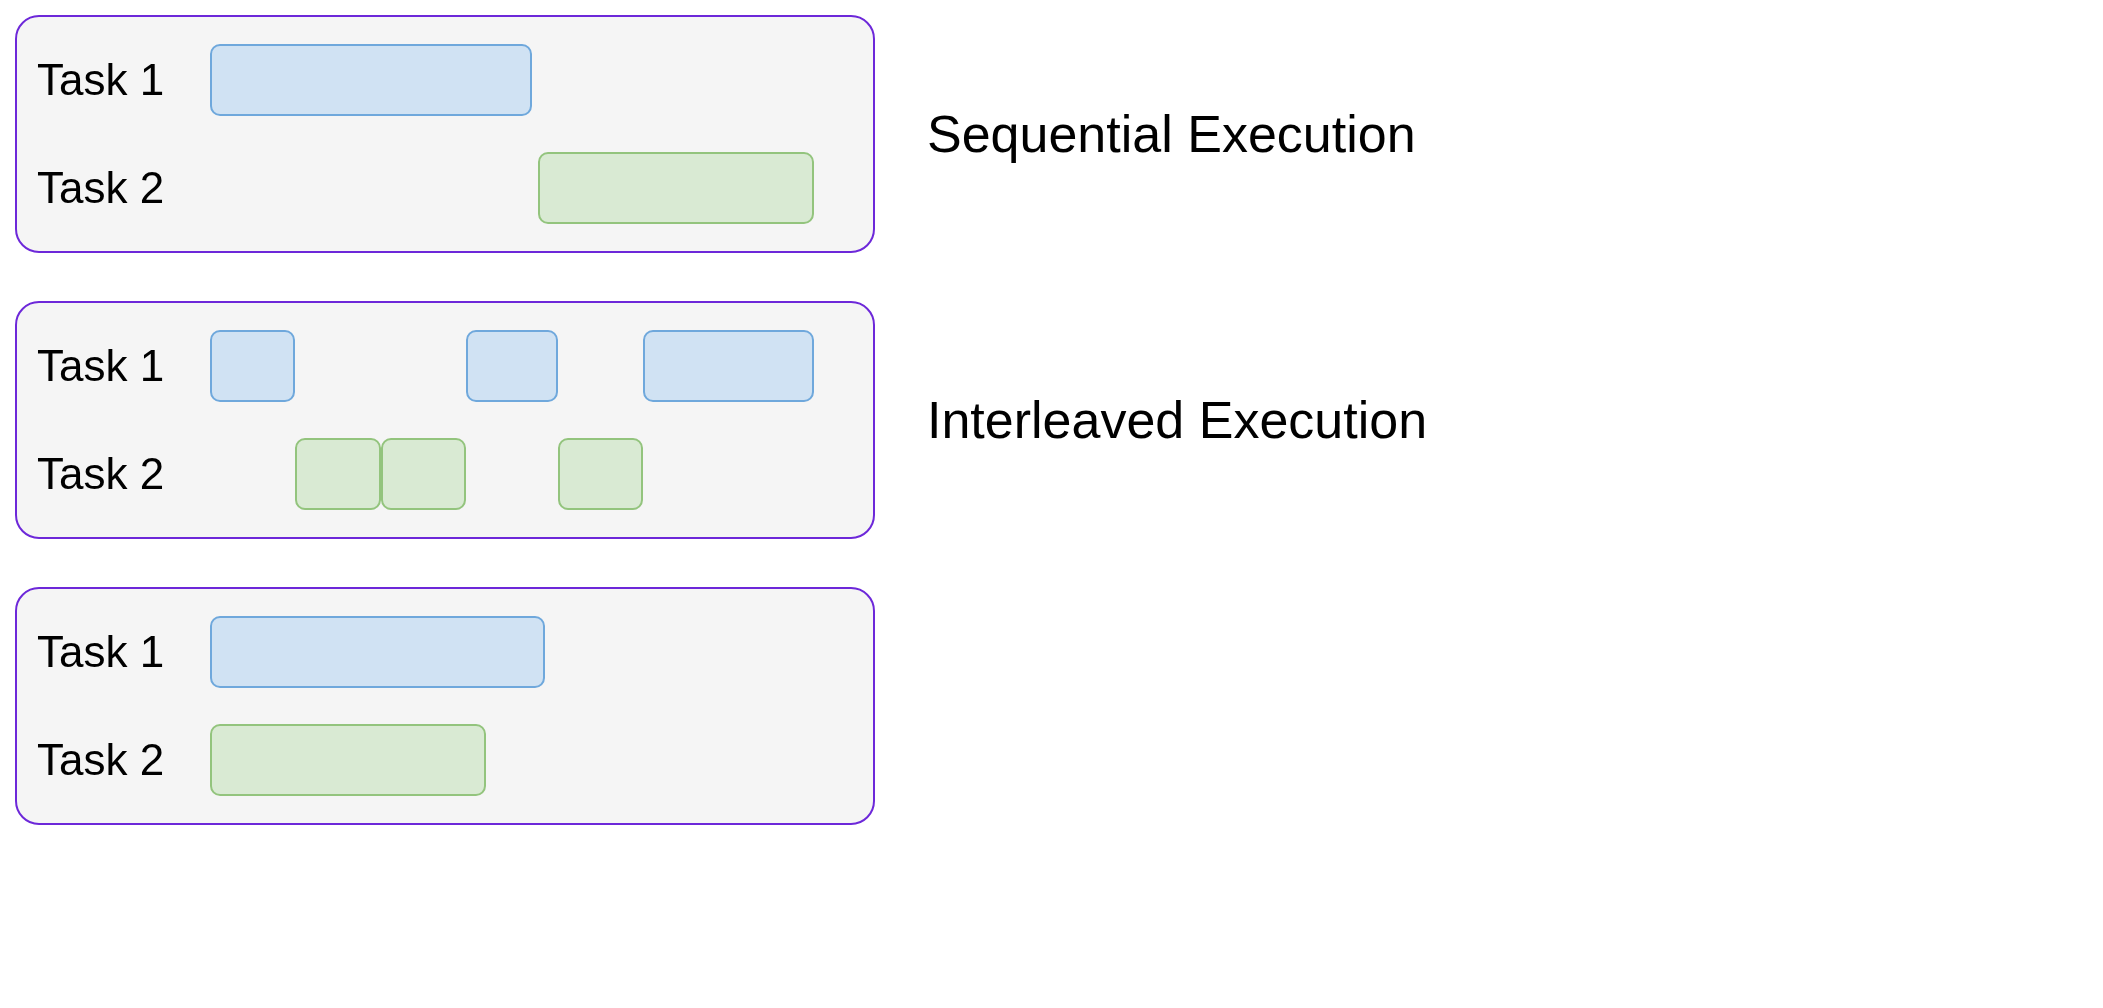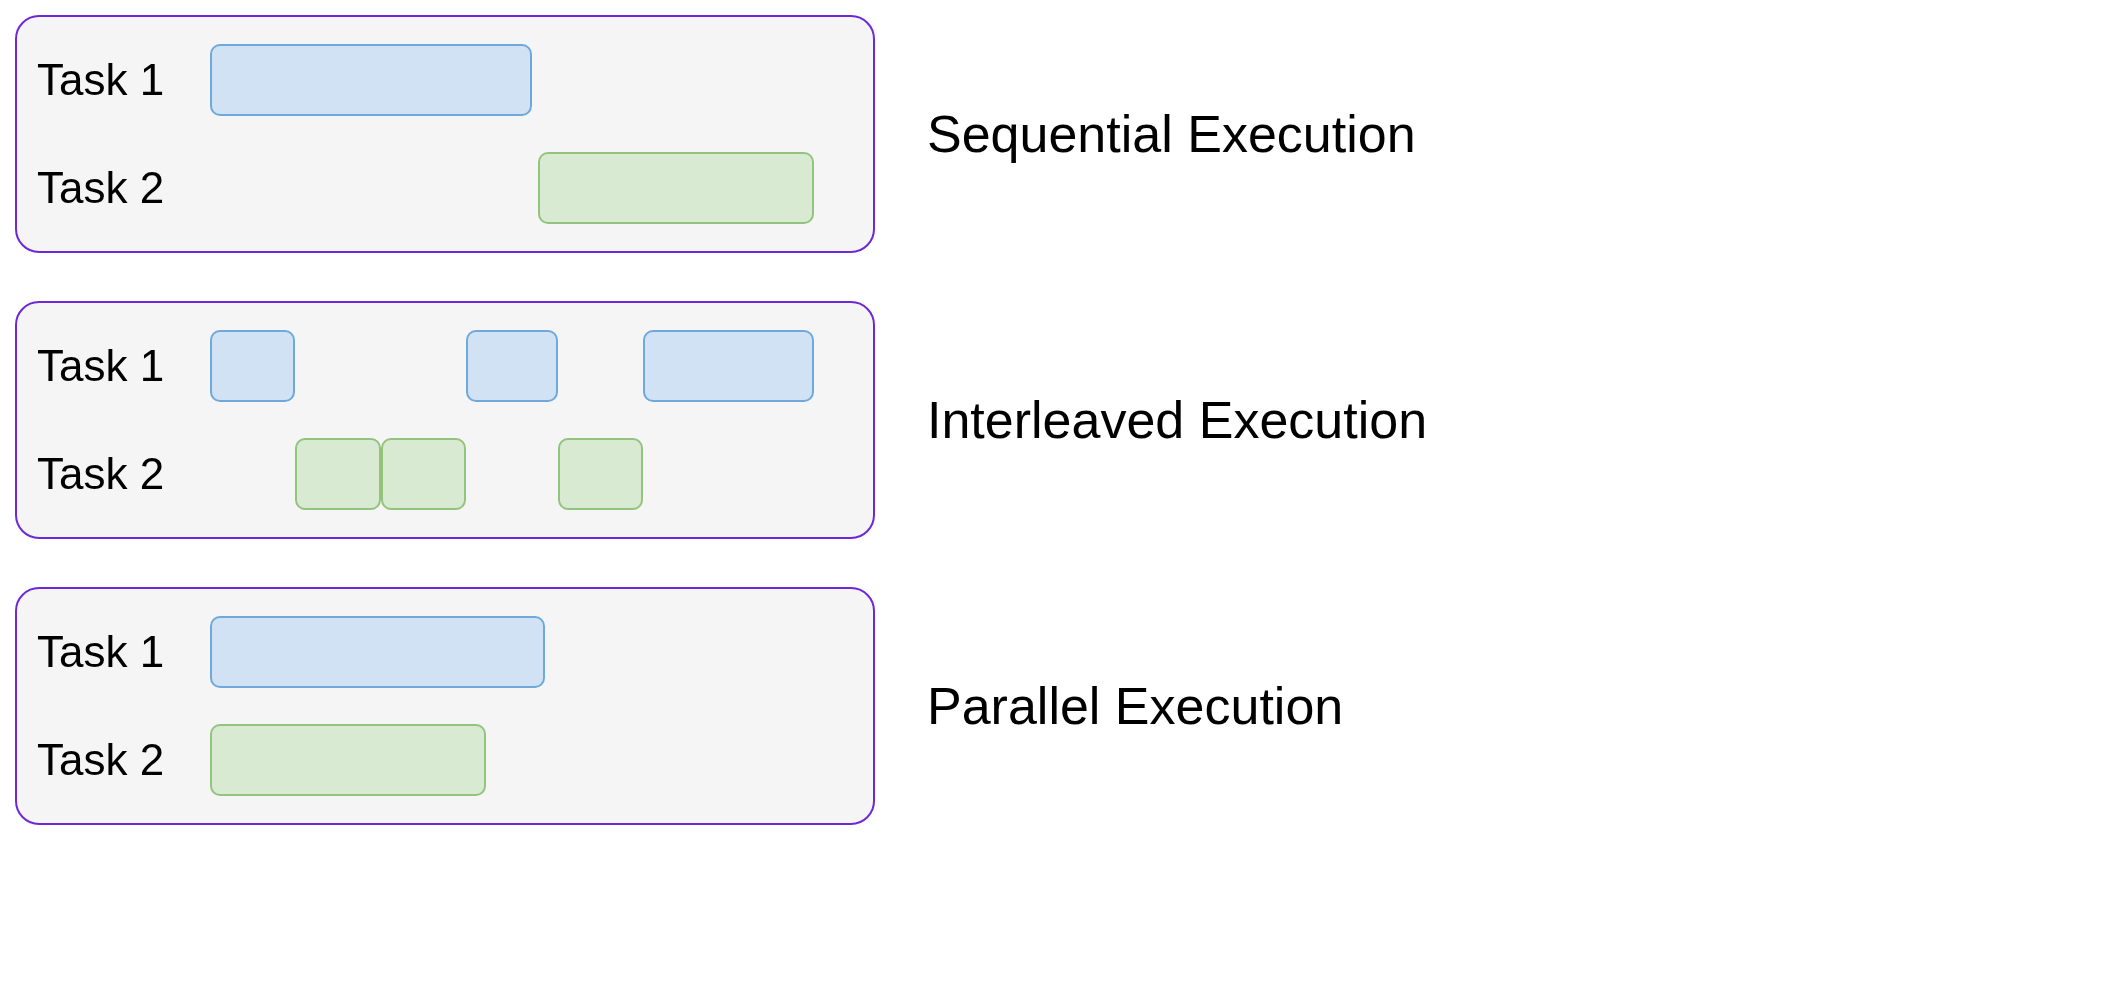--- a/index.html
+++ b/index.html
@@ -113,15 +113,14 @@
             <div class="bar blue" style="left: 2%; width: 51%;"></div>
           </div>
         </div>
         <div class="task-row">
           <div class="task-label">Task 2</div>
           <div class="timeline">
             <div class="bar green" style="left: 2%; width: 42%;"></div>
           </div>
         </div>
       </div>
-      <div class="title">Parallel Execution</div>
     </div>
   </div>
 
 </body></html>

